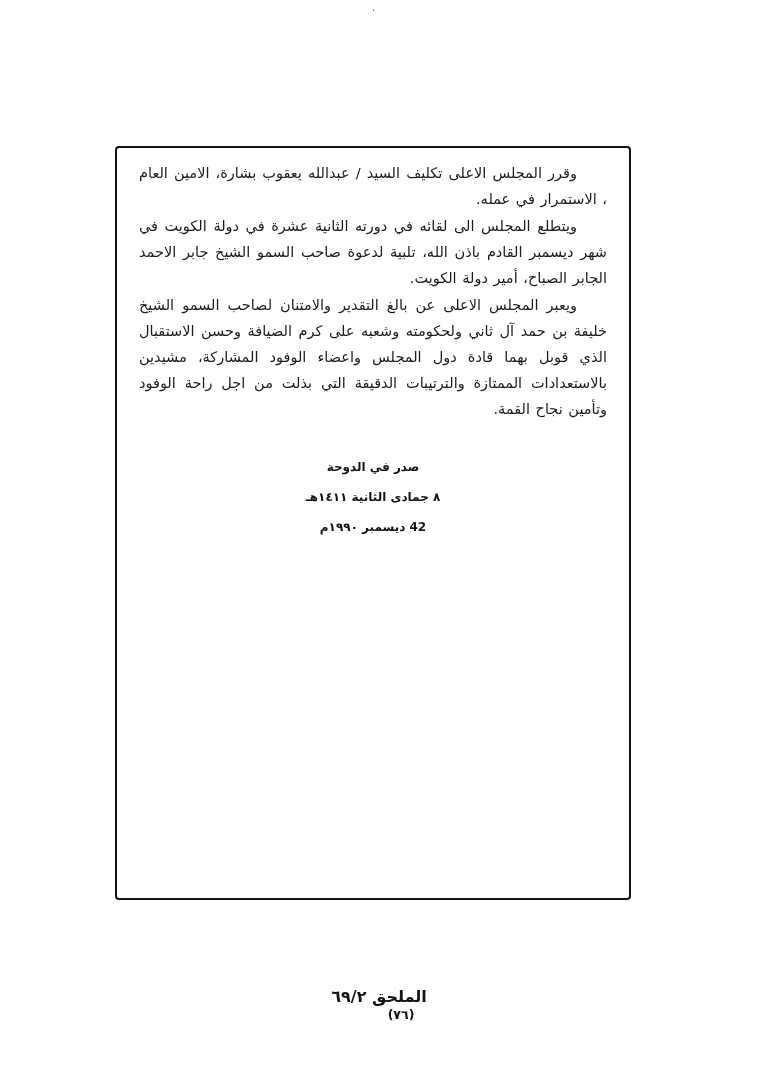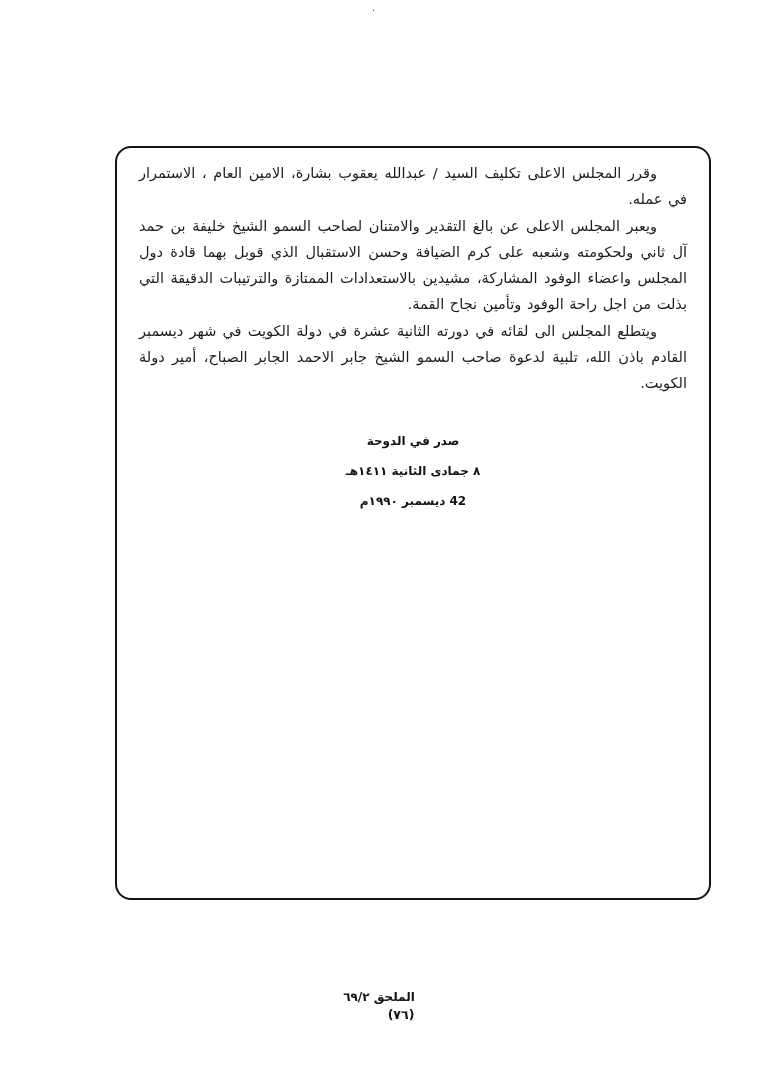--- a/index.html
+++ b/index.html
@@ -21,25 +21,25 @@
     top: 2px;
     left: 372px;
     font-size: 10px;
     color: #444;
     direction: ltr;
   }
   .doc-box {
     position: absolute;
     top: 146px;
     left: 115px;
-    width: 596px;
+    width: 516px;
     height: 754px;
     box-sizing: border-box;
     border: 2px solid #141414;
-    border-radius: 16px;
+    border-radius: 4px;
     padding: 12px 22px 0 22px;
     direction: rtl;
   }
   .para {
     margin: 0 0 1px 0;
     font-size: 14.5px;
     line-height: 26px;
     text-align: justify;
     text-indent: 30px;
     word-spacing: 1px;
@@ -58,21 +58,21 @@
   }
   .footer {
     position: absolute;
     top: 988px;
     left: 0;
     width: 100%;
     text-align: center;
     direction: rtl;
   }
   .footer-annex {
-    font-size: 12px;
+    font-size: 16px;
     font-weight: bold;
     line-height: 18px;
     color: #141414;
   }
   .footer-page {
     font-size: 12.5px;
     font-weight: bold;
     line-height: 18px;
     color: #141414;
     padding-left: 44px;
@@ -82,23 +82,23 @@
 <body>
 
 <div class="sheet">
 
   <div class="artifact">.</div>
 
   <div class="doc-box">
 
     <p class="para">وقرر المجلس الاعلى تكليف السيد / عبدالله يعقوب بشارة، الامين العام ، الاستمرار في عمله.</p>
 
+    <p class="para">ويتطلع المجلس الى لقائه في دورته الثانية عشرة في دولة الكويت في شهر ديسمبر القادم باذن الله، تلبية لدعوة صاحب السمو الشيخ جابر الاحمد الجابر الصباح، أمير دولة الكويت.</p>
+
     <p class="para">ويعبر المجلس الاعلى عن بالغ التقدير والامتنان لصاحب السمو الشيخ خليفة بن حمد آل ثاني ولحكومته وشعبه على كرم الضيافة وحسن الاستقبال الذي قوبل بهما قادة دول المجلس واعضاء الوفود المشاركة، مشيدين بالاستعدادات الممتازة والترتيبات الدقيقة التي بذلت من اجل راحة الوفود وتأمين نجاح القمة.</p>
-
-    <p class="para">ويتطلع المجلس الى لقائه في دورته الثانية عشرة في دولة الكويت في شهر ديسمبر القادم باذن الله، تلبية لدعوة صاحب السمو الشيخ جابر الاحمد الجابر الصباح، أمير دولة الكويت.</p>
 
     <div class="issued">
       <div class="issued-line">صدر في الدوحة</div>
       <div class="issued-line">٨ جمادى الثانية ١٤١١هـ</div>
       <div class="issued-line">42 ديسمبر ١٩٩٠م</div>
     </div>
 
   </div>
 
   <div class="footer">

